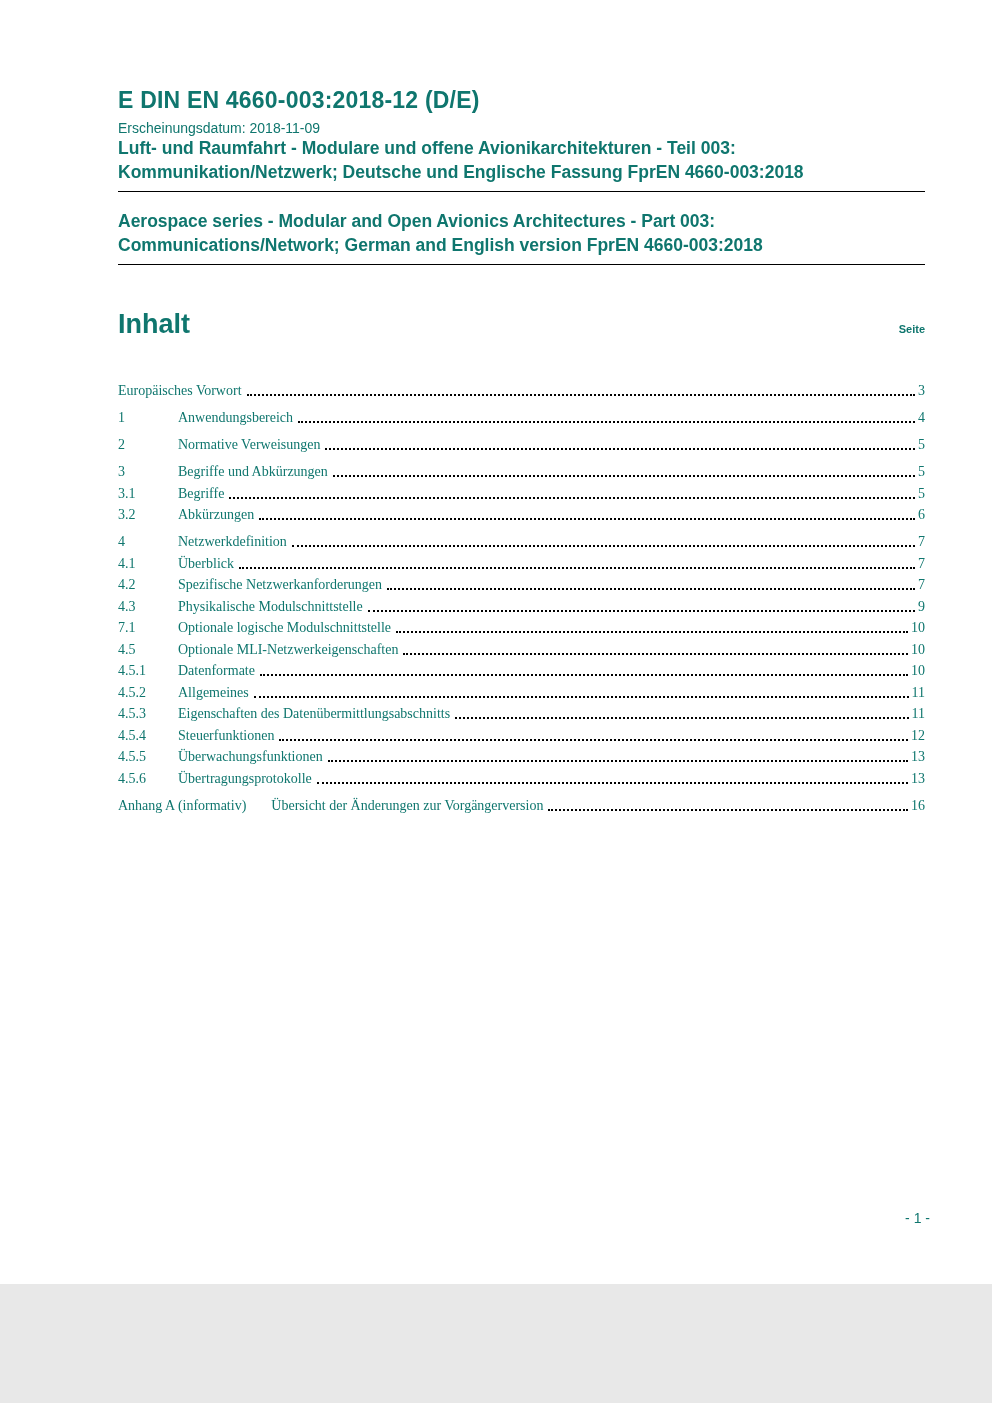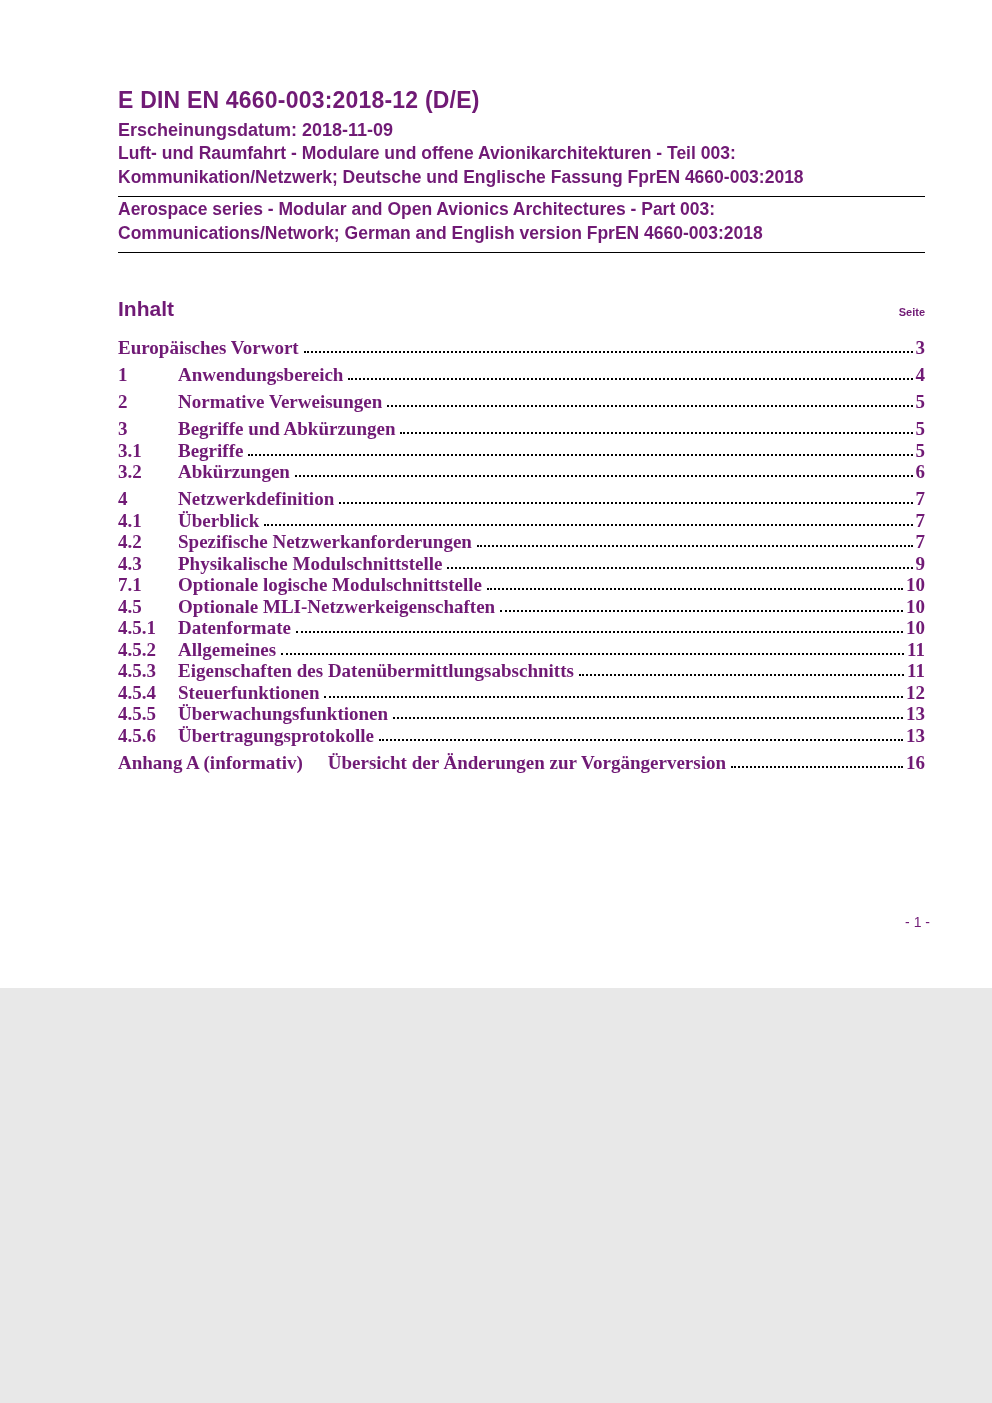--- a/index.html
+++ b/index.html
@@ -1,70 +1,69 @@
 <!DOCTYPE html>
 <html><head>
 <meta charset="utf-8">
 <style>
   html, body { margin: 0; padding: 0; background: #e8e8e8; }
   .page {
     position: relative;
     width: 992px;
-    height: 988px;
+    height: 1284px;
     margin: 0 auto;
     background: #ffffff;
     box-sizing: border-box;
     padding: 88px 67px 0 118px;
-    color: #701a75;
+    color: #0f766e;
     font-family: "Liberation Sans", sans-serif;
     overflow: hidden;
   }
   .doc-number {
     font-size: 23px;
     font-weight: bold;
     letter-spacing: 0.2px;
     line-height: 1.1;
   }
   .publish-date {
-    font-size: 18px;
+    font-size: 14px;
     margin-top: 7px;
-    font-weight: bold;
   }
   .doc-title {
     font-size: 17.5px;
     font-weight: bold;
     line-height: 24px;
     white-space: pre-line;
   }
-  .doc-title.english { }
+  .doc-title.english { margin-top: 17px; }
   .title-rule {
     border: none;
     border-top: 1.6px solid #000;
     margin: 7px 0 0 0;
     width: 100%;
   }
   .toc-heading-row {
     display: flex;
     justify-content: space-between;
     align-items: baseline;
     margin-top: 44px;
   }
   .toc-heading {
-    font-size: 21px;
+    font-size: 27px;
     font-weight: bold;
   }
   .toc-page-col {
     font-size: 11px;
     font-weight: bold;
   }
   .toc {
-    margin-top: 18px;
+    margin-top: 42px;
     font-family: "Liberation Serif", serif;
-    font-weight: bold;
-    font-size: 19px;
+    font-weight: normal;
+    font-size: 14px;
   }
   .toc-row {
     display: flex;
     align-items: flex-end;
     line-height: 17px;
     margin-bottom: 4.5px;
   }
   .toc-row.gap { margin-top: 10px; }
   .toc-num {
     flex: 0 0 60px;

